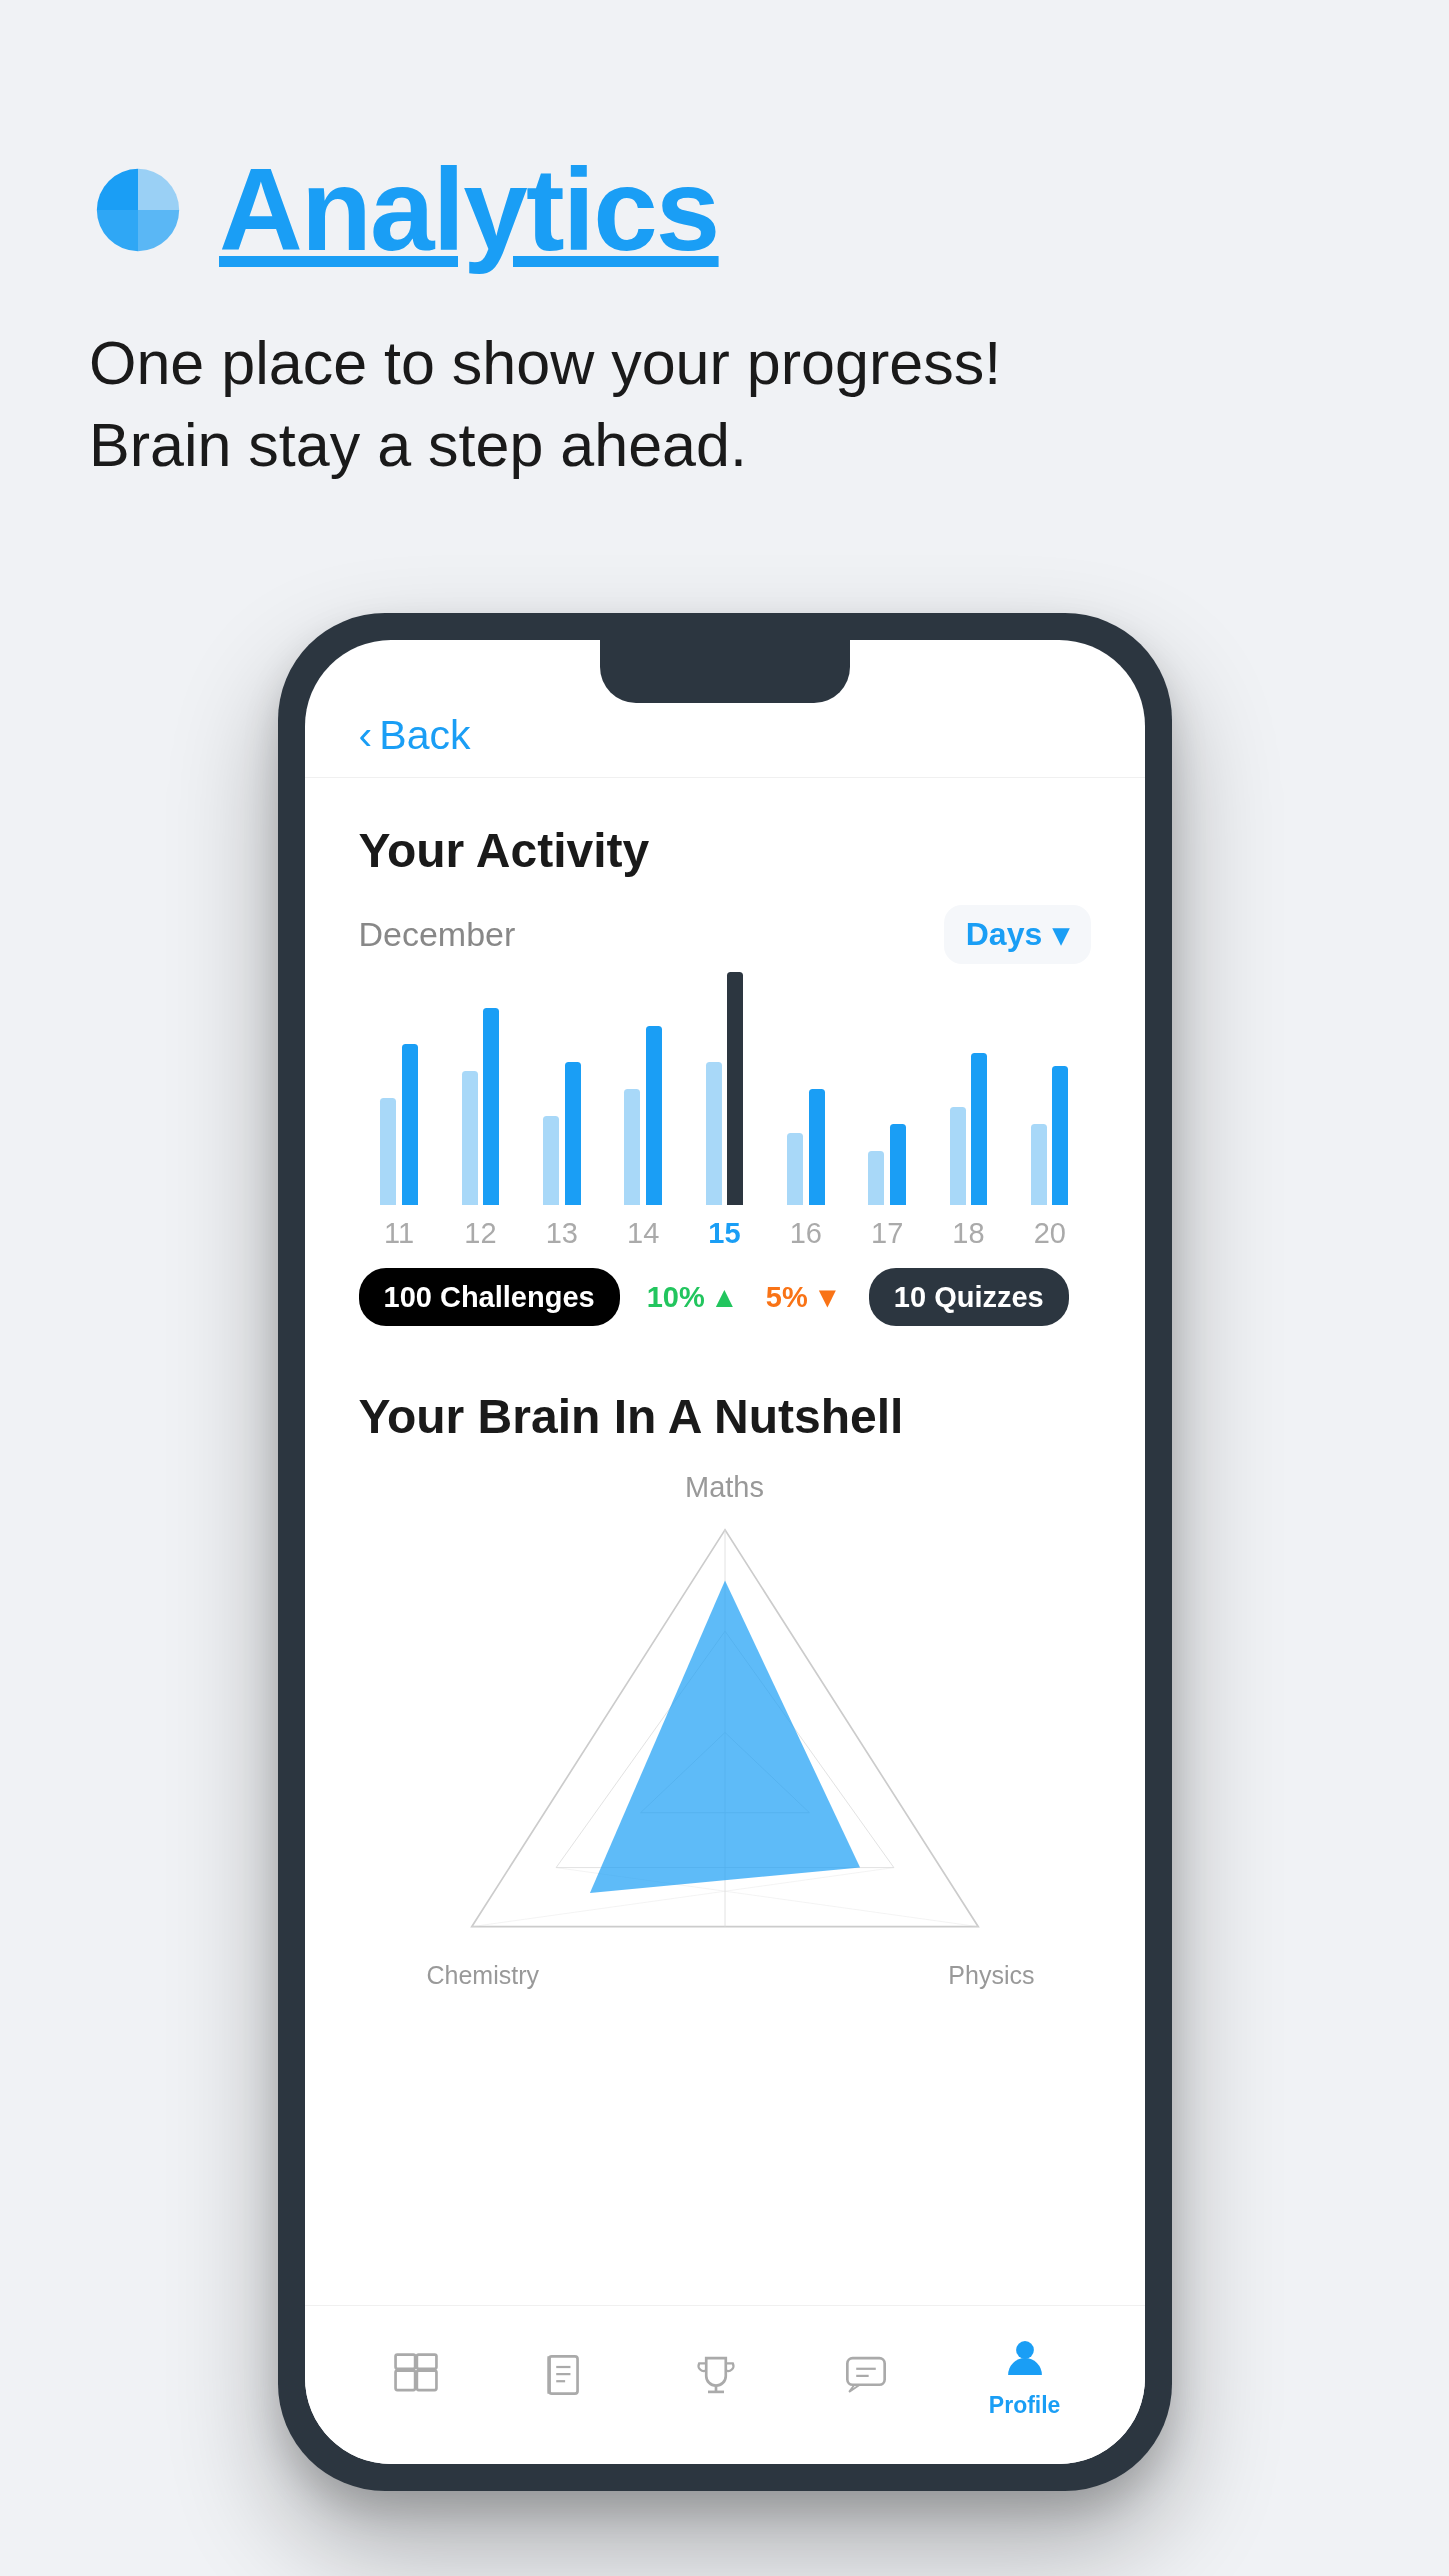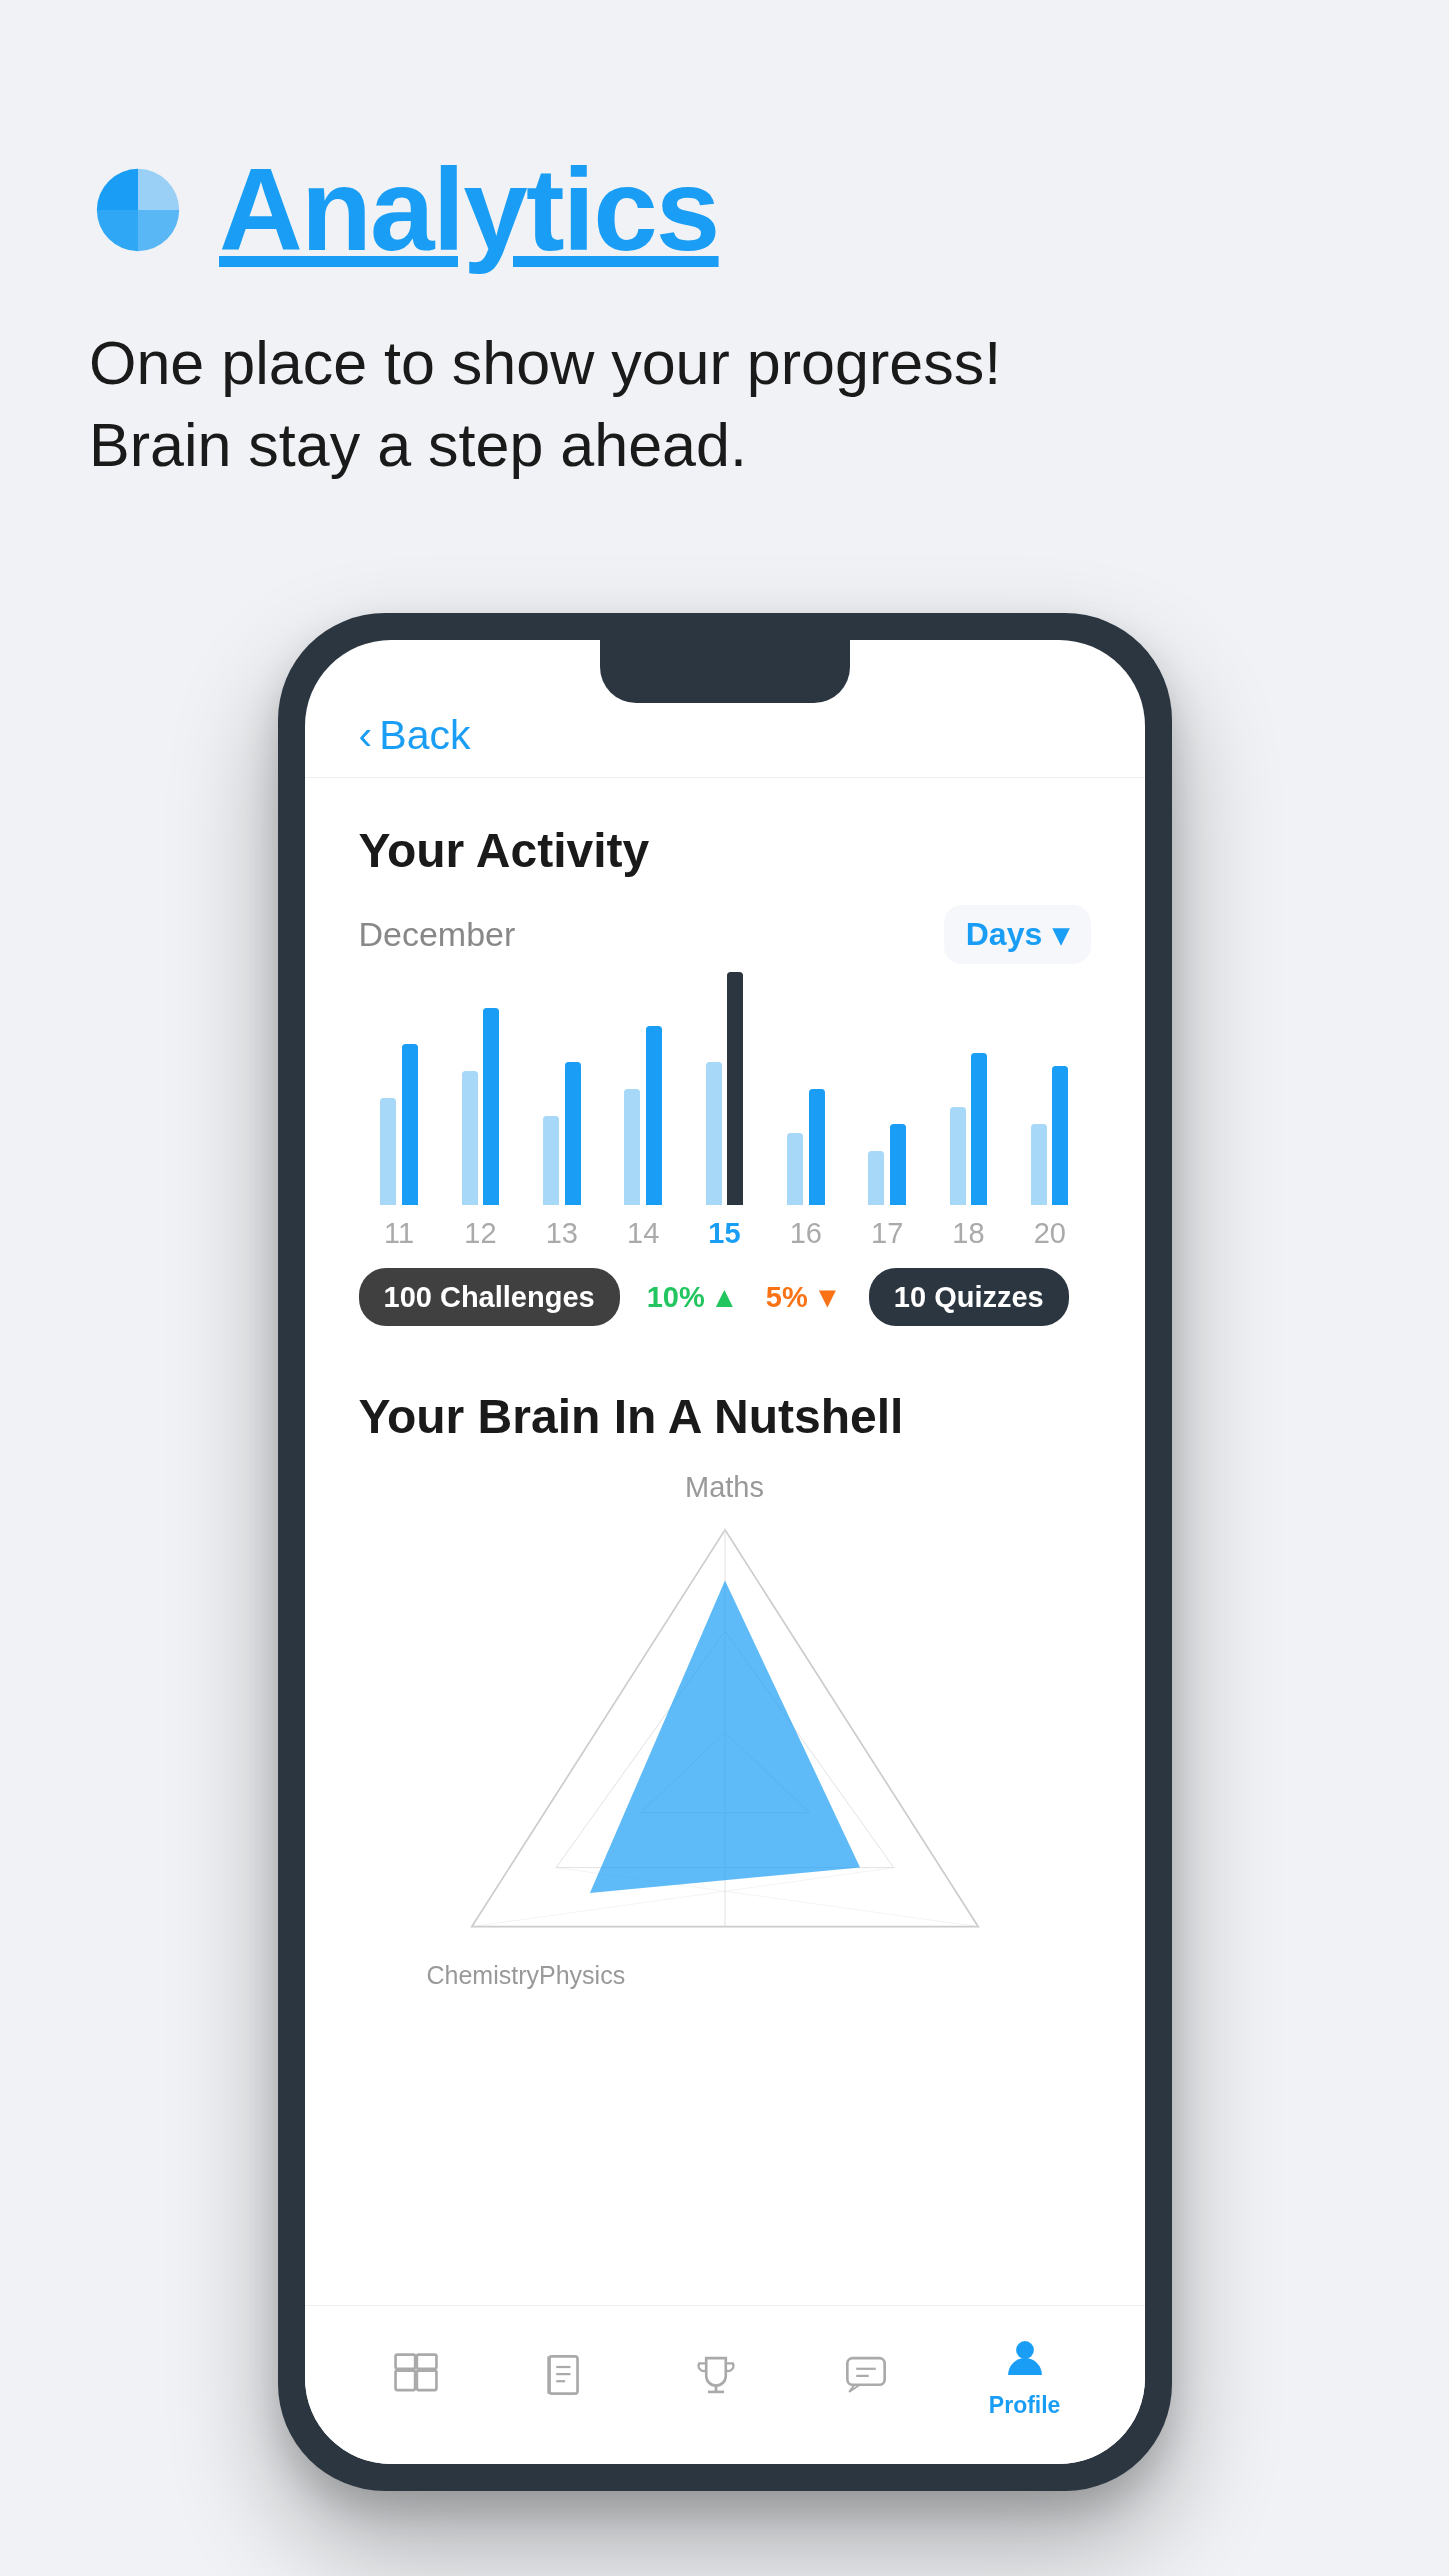--- a/index.html
+++ b/index.html
@@ -179,21 +179,21 @@
     }
 
     
     .stats-row {
       display: flex;
       align-items: center;
       gap: 27px;
       margin-top: 18px;
     }
     .stat-badge {
-      background: #404040;
+      background: #000000;
       color: white;
       border-radius: 27px;
       padding: 12.5px 25px;
       font-size: 29px;
       font-weight: 600;
     }
     .stat-badge-dark {
       background: #2c3640;
       color: white;
       border-radius: 27px;
@@ -241,20 +241,21 @@
       font-size: 29px;
       color: #999;
       margin-bottom: 9px;
     }
     .triangle-svg {
       width: 608px;
       height: 465px;
     }
     .axis-labels {
       display: flex;
+      justify-content: space-between;
       width: 608px;
       margin-top: 9px;
       margin-left: 12px;
     }
     .axis-label {
       font-size: 25px;
       color: #999;
     }
 
     

